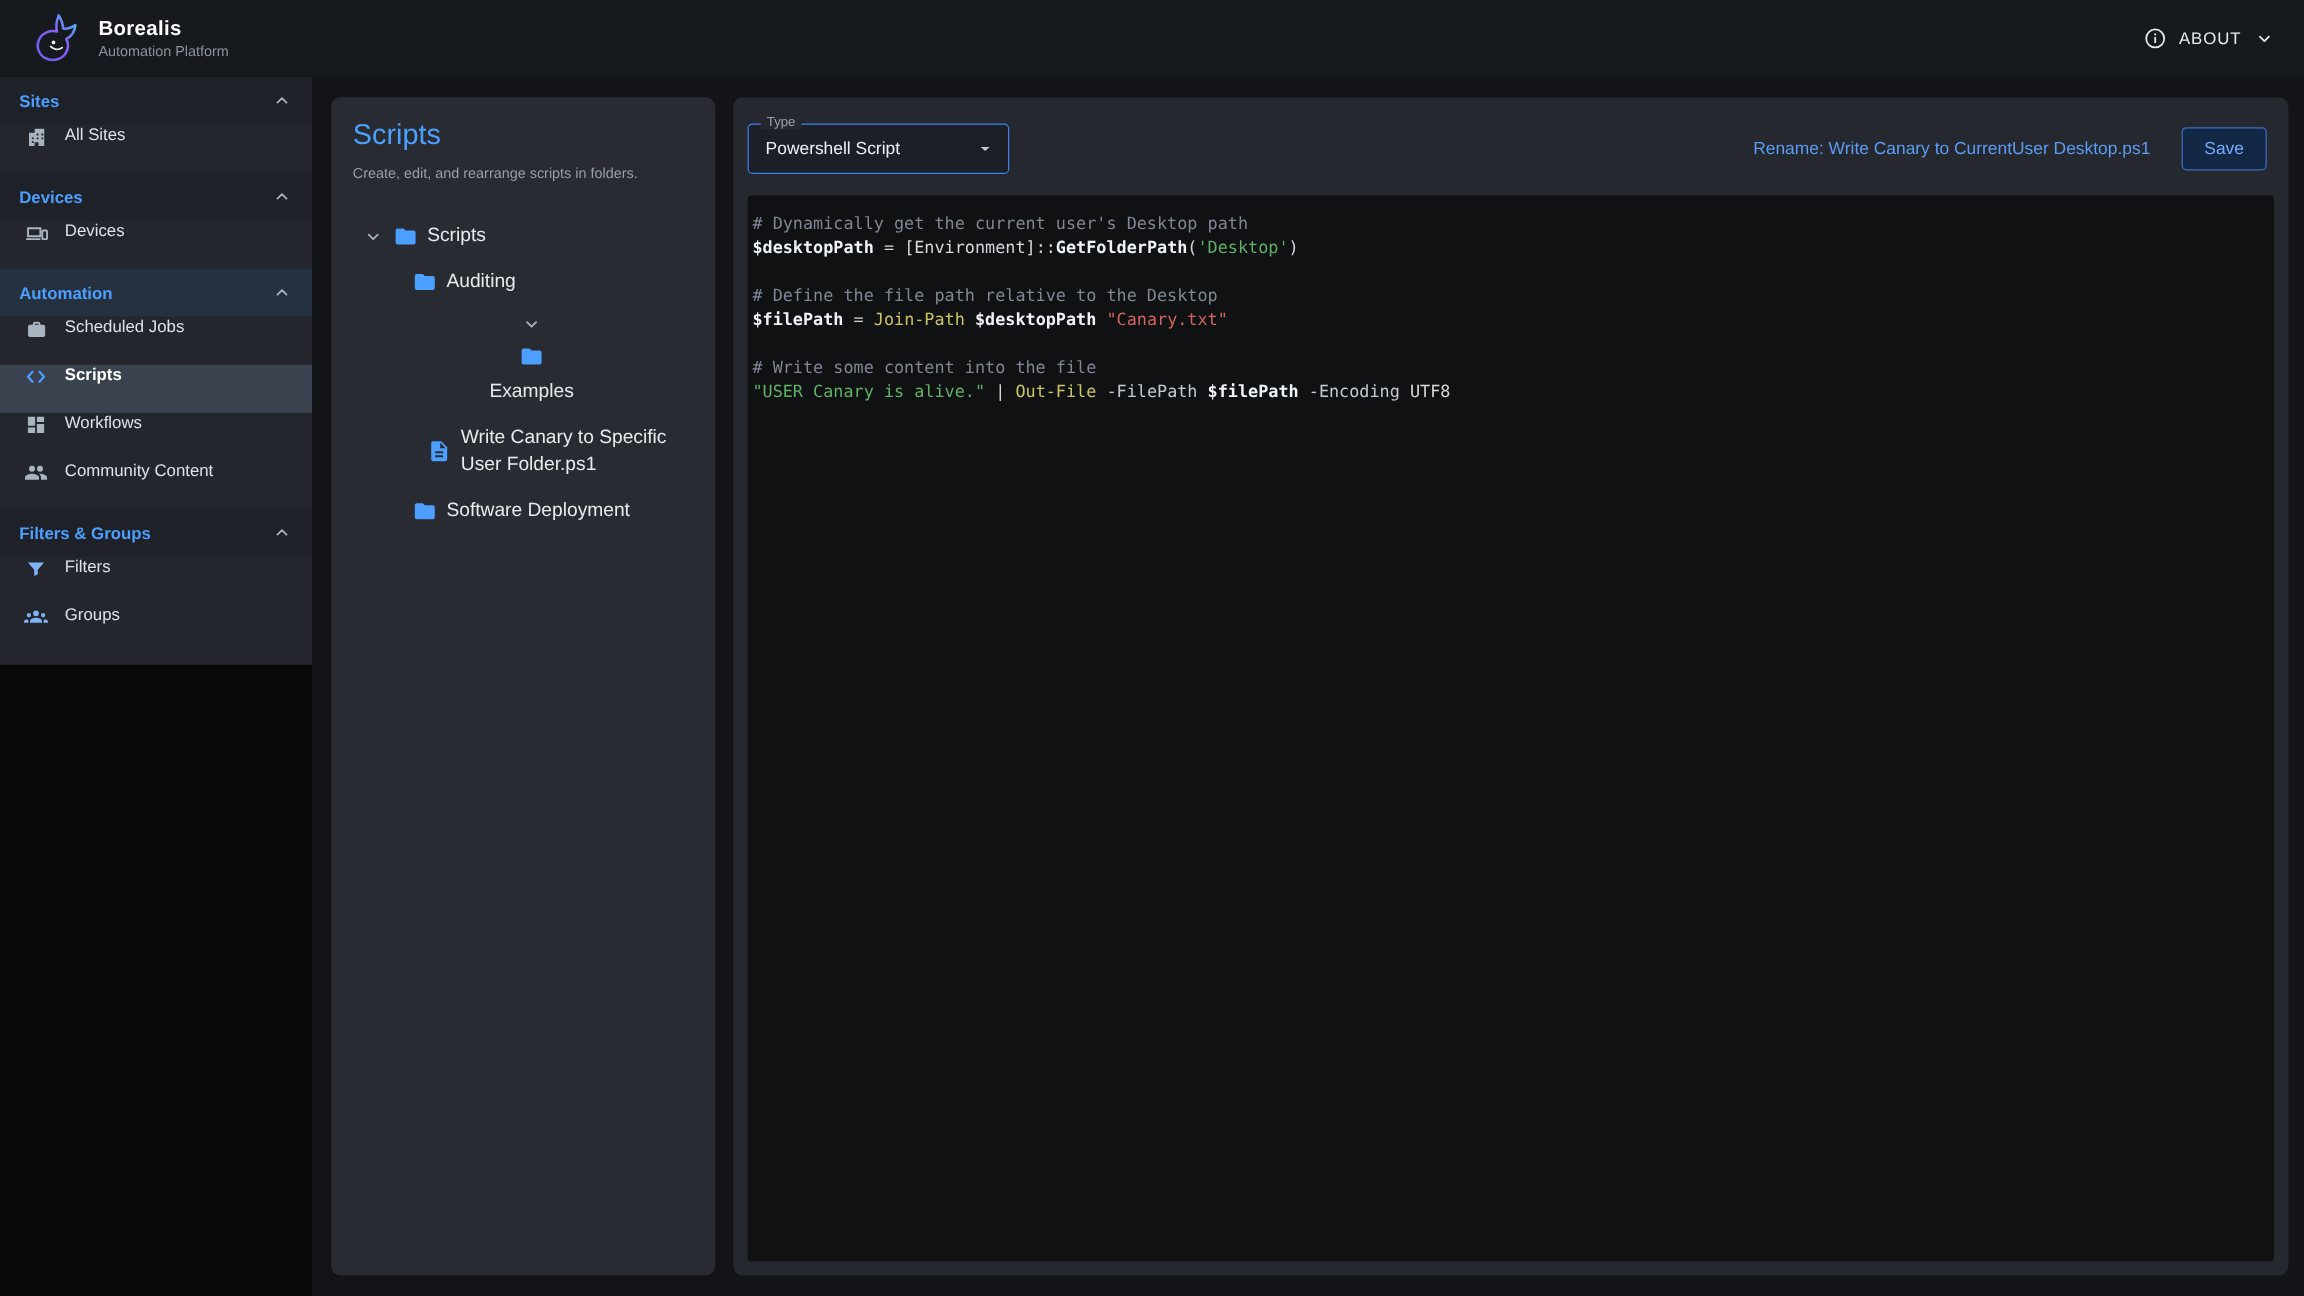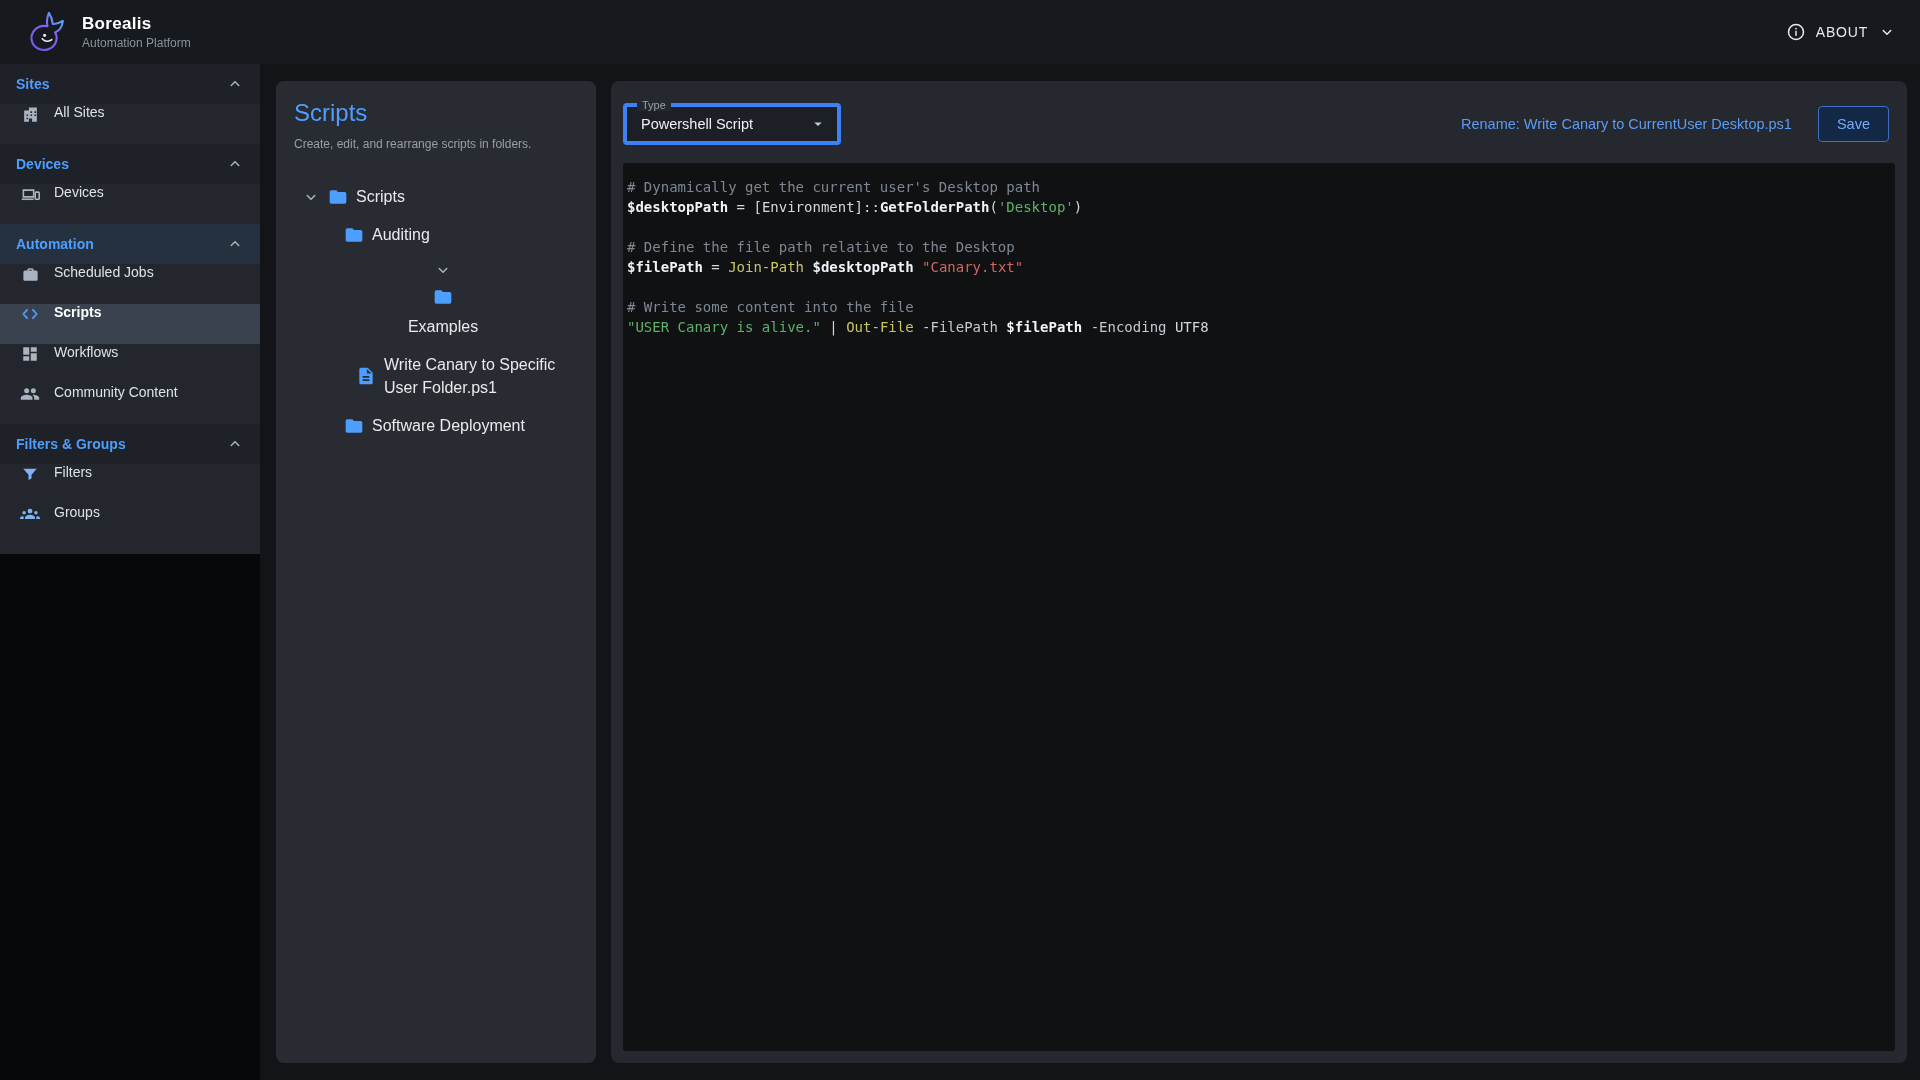--- a/index.html
+++ b/index.html
@@ -45,21 +45,21 @@
   .tree-row .tree-icon { width:20px; height:20px; flex:0 0 auto; display:flex; align-items:center; }
   .tree-row.indent-a { padding-left:8px; }
   .tree-row.indent-b { padding-left:50px; }
   .tree-row.indent-c { padding-left:22px;flex-direction:column; }
   .tree-row.indent-d { padding-left:62px; }
   .tree-row.selected { background:#3d4554; }
 
   
   .editor-card { flex:1; background:#25282e; padding:12px; display:flex; flex-direction:column; min-width:0; }
   .editor-toolbar { position:relative; display:flex; align-items:center; padding:10px 6px 8px 0; flex:0 0 auto; }
-  .type-select { position:relative; width:218px; height:42px; background:#1c1f25; border:4px solid #3b82f6;
+  .type-select { position:relative; width:218px; height:42px; background:#1c1f25; border:1px solid #3b82f6;
                  border-radius:4px; display:flex; align-items:center; padding:0 36px 0 14px;
                  color:#eef1f4; font-size:14.5px; cursor:pointer; }
   .type-label { position:absolute; top:-8px; left:10px; font-size:11px; color:#99a2ac;
                 background:#25282e; padding:0 5px; }
   .select-caret { position:absolute; right:10px; top:50%; transform:translateY(-50%); display:flex; }
   .toolbar-right { margin-left:auto; display:flex; align-items:center; gap:26px; }
   .rename-link { color:#5b9cf5; font-size:14.5px; cursor:pointer; white-space:nowrap; }
   .save-btn { height:36px; padding:0 18px; background:#132844; border:1px solid #3d6fc2; border-radius:4px;
               color:#77abff; font-size:14.5px; cursor:pointer; font-family:inherit; }
 

